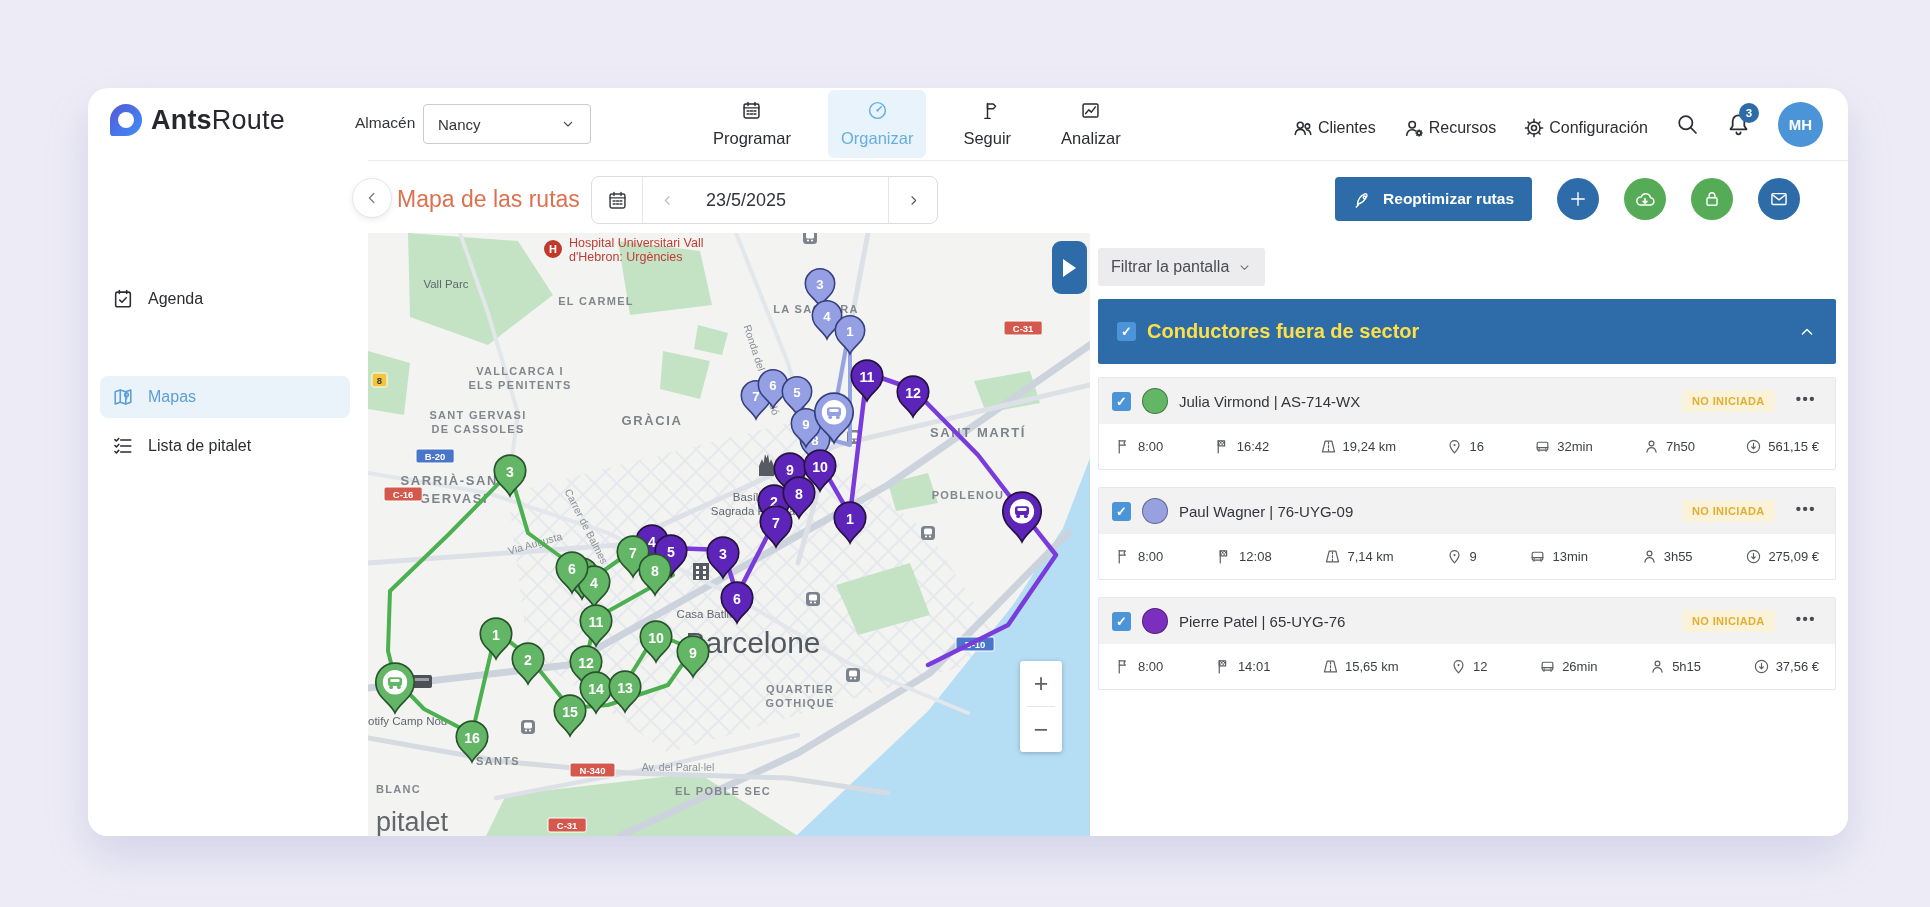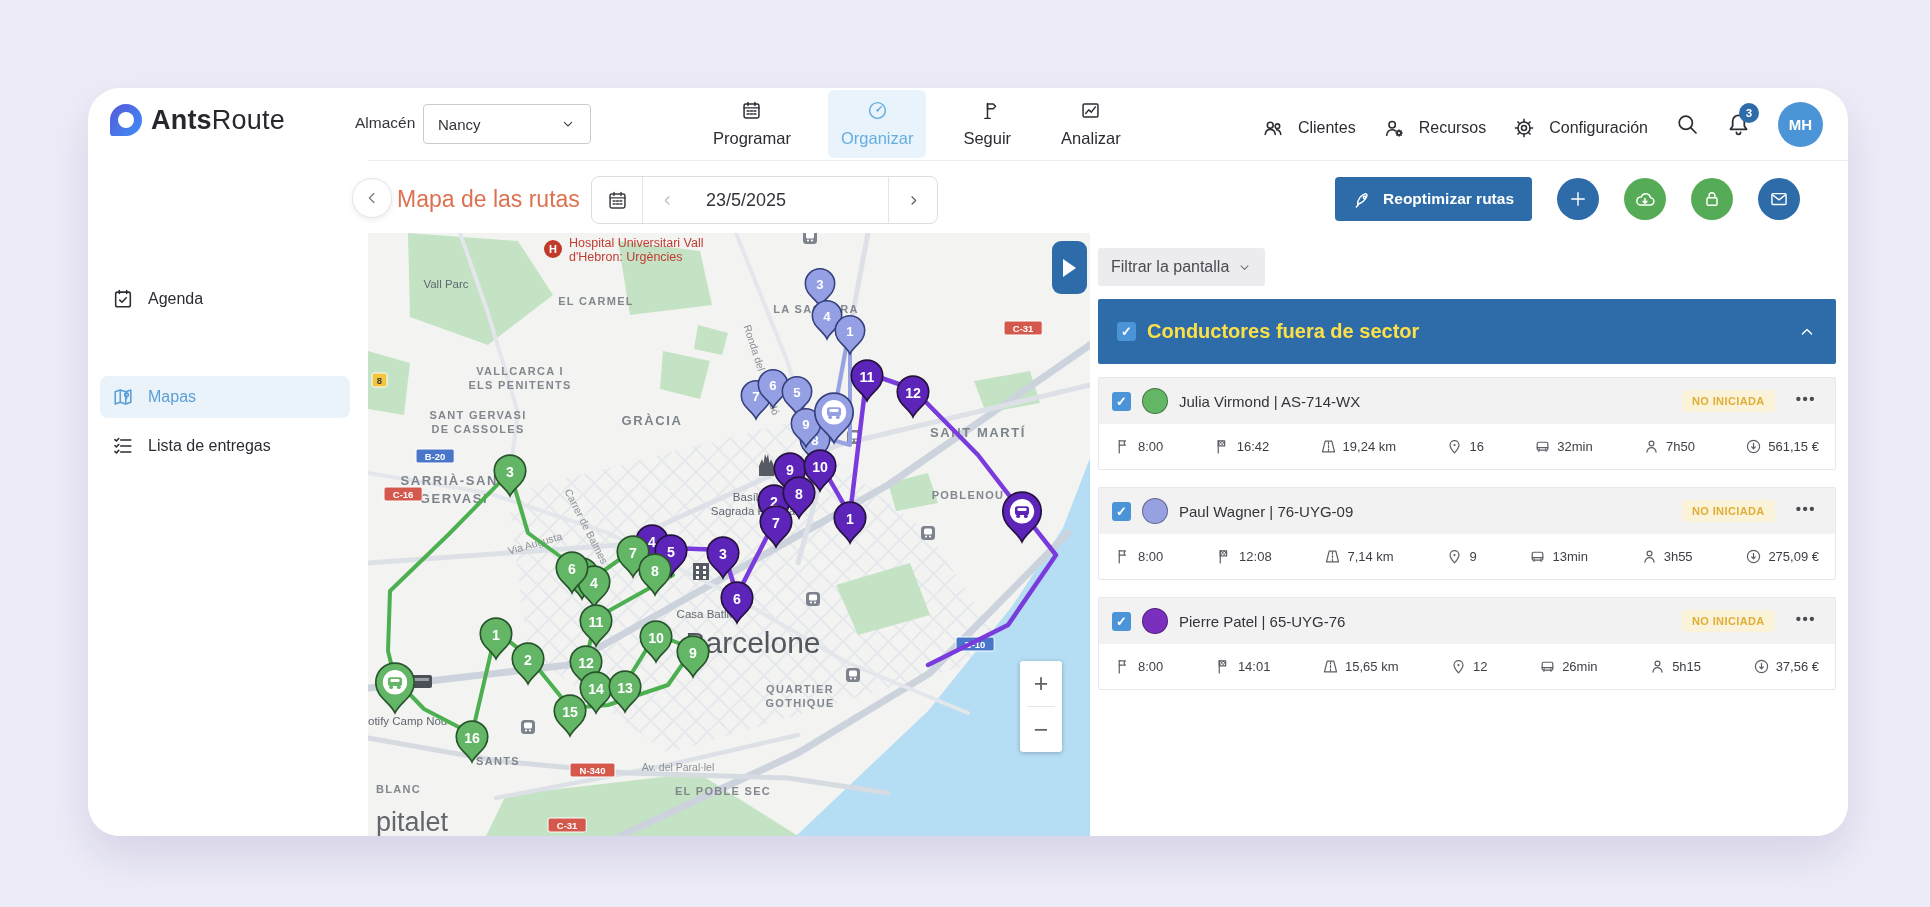--- a/index.html
+++ b/index.html
@@ -1,36 +1,36 @@
 <!DOCTYPE html>
 <html><head>
 <meta charset="utf-8">
 <style>
   html,body{margin:0;padding:0;background:#edecf6;}
   .stage{position:relative;width:1930px;height:907px;background:#edecf6;font-family:"Liberation Sans",sans-serif;overflow:hidden;}
-  .card{position:absolute;left:88px;top:88px;width:1760px;height:748px;background:#fff;border-radius:32px;box-shadow:0 20px 45px rgba(90,80,160,.16);overflow:hidden;}
+  .card{position:absolute;left:88px;top:88px;width:1760px;height:748px;background:#fff;border-radius:20px;box-shadow:0 20px 45px rgba(90,80,160,.16);overflow:hidden;}
   
   symbol :not(.f){fill:none;stroke:currentColor;stroke-width:1.7;stroke-linecap:round;stroke-linejoin:round;}
   symbol .f{fill:currentColor;stroke:none;}
   .ic{display:inline-block;vertical-align:middle;}
   
   .topbar{position:absolute;left:0;top:0;width:100%;height:72px;border-bottom:1px solid #ededf0;display:flex;align-items:center;}
   .brand{position:absolute;left:22px;top:16px;display:flex;align-items:center;gap:9px;}
   .brand-mark{width:32px;height:32px;background:linear-gradient(135deg,#5558d9,#3f8ef7);border-radius:52% 52% 52% 10%;position:relative;}
   .brand-mark::after{content:"";position:absolute;left:8px;top:8px;width:16px;height:16px;background:#fff;border-radius:50%;}
   .brand-name{font-size:27px;color:#26282e;letter-spacing:.2px;}
   .brand-name b{font-weight:700;}
   .wh-label{position:absolute;left:267px;top:26px;font-size:15.5px;color:#33353a;}
   .wh-select{position:absolute;left:335px;top:16px;width:168px;height:40px;border:1px solid #c9cbd1;border-radius:4px;display:flex;align-items:center;padding:0 14px;box-sizing:border-box;font-size:15px;color:#33353a;cursor:pointer;}
   .wh-select .sel-caret{margin-left:auto;color:#44464c;}
   .tabs{position:absolute;left:612px;top:0;height:72px;display:flex;align-items:center;gap:24px;}
   .tab{display:flex;align-items:center;gap:8px;font-size:16.5px;font-weight:500;color:#2b2d33;padding:10px 13px;border-radius:6px;cursor:pointer;flex-direction:column;}
   .tab.active{color:#66aede;background:#e9f3fc;}
   .top-nav{position:absolute;right:25px;top:0;height:72px;display:flex;align-items:center;gap:27px;}
-  .nav-item{display:flex;align-items:center;gap:14px;font-size:16px;font-weight:500;color:#2b2d33;cursor:pointer;margin-top:8px;}
+  .nav-item{display:flex;align-items:center;gap:4px;font-size:16px;font-weight:500;color:#2b2d33;cursor:pointer;margin-top:8px;}
   .bell-wrap{position:relative;cursor:pointer;}
   .bell-badge{position:absolute;right:-8px;top:-9px;min-width:20px;height:20px;border-radius:10px;background:#2d6ca8;color:#fff;font-size:11.5px;font-weight:700;display:flex;align-items:center;justify-content:center;}
   .avatar{width:45px;height:45px;border-radius:50%;background:#4b94d8;color:#fff;font-size:15px;font-weight:700;display:flex;align-items:center;justify-content:center;cursor:pointer;}
   
   .sidebar{position:absolute;left:0;top:72px;width:280px;height:676px;background:#fff;}
   .side-item{position:absolute;left:12px;width:250px;height:42px;display:flex;align-items:center;gap:14px;padding-left:12px;box-sizing:border-box;font-size:16px;color:#2b2d33;border-radius:8px;cursor:pointer;}
   .side-item.active{background:#eaf2fa;color:#5b9fd6;}
   
   .back-circle{position:absolute;left:264px;top:90px;width:38px;height:38px;background:#fff;border:1px solid #e6e6ea;border-radius:50%;box-shadow:0 2px 6px rgba(0,0,0,.08);display:flex;align-items:center;justify-content:center;color:#7a7d85;cursor:pointer;z-index:5;}
   .page-title{position:absolute;left:309px;top:98px;font-size:23px;color:#dc7150;font-weight:500;}
@@ -291,21 +291,21 @@
       <div class="side-item active" style="top:216px">
         <svg class="ic" width="22" height="22" viewBox="0 0 24 24">
             <use href="#i-mapas"></use>
           </svg>
         <span>Mapas</span>
       </div>
       <div class="side-item" style="top:265px">
         <svg class="ic" width="22" height="22" viewBox="0 0 24 24">
             <use href="#i-list"></use>
           </svg>
-        <span>Lista de entregas</span>
+        <span>Lista de pitalet</span>
       </div>
     </div>
 
     <div class="back-circle">
       <svg class="ic" width="18" height="18" viewBox="0 0 24 24">
           <use href="#i-chl"></use>
         </svg>
     </div>
     <div class="page-title">Mapa de las rutas</div>
     <div class="datepicker">

